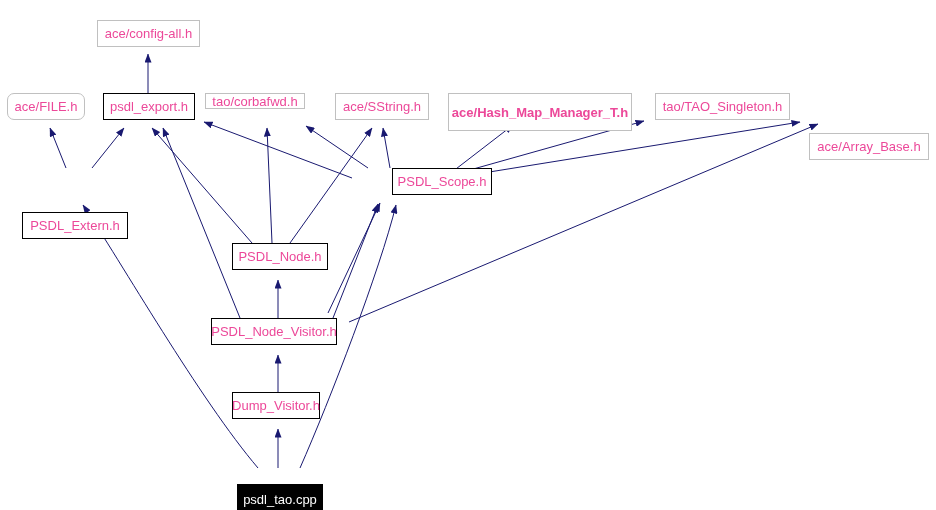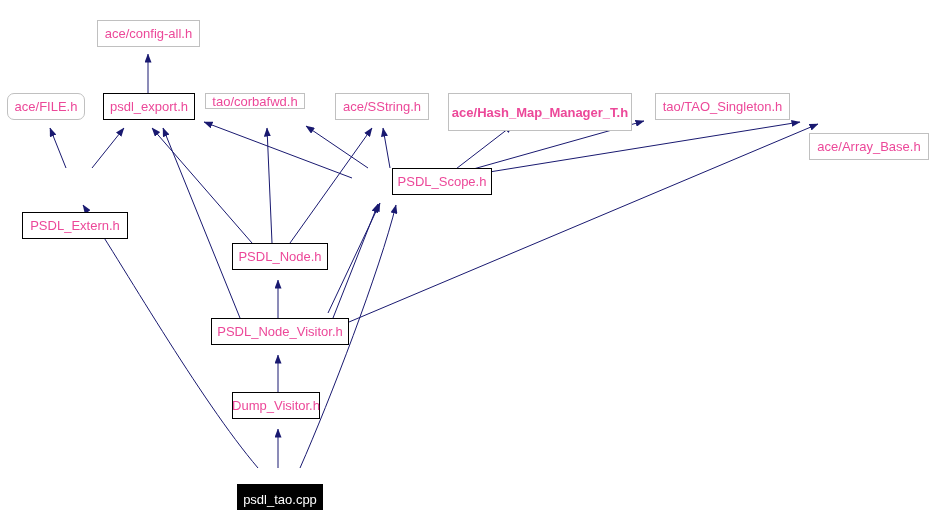--- a/index.html
+++ b/index.html
@@ -107,21 +107,21 @@
       </div>
       <div class="node strong" style="left: 22px; top: 168px; width: 106px; height: 27px; margin-top: 44px;">
         <span>PSDL_Extern.h</span>
       </div>
       <div class="node strong" style="left: 352px; top: 168px; width: 100px; height: 27px; margin-left: 40px;">
         <span>PSDL_Scope.h</span>
       </div>
       <div class="node strong" style="left: 232px; top: 243px; width: 96px; height: 27px;">
         <span>PSDL_Node.h</span>
       </div>
-      <div class="node strong" style="left: 211px; top: 318px; width: 138px; height: 27px;">
+      <div class="node strong" style="left: 211px; top: 318px; width: 126px; height: 27px;">
         <span>PSDL_Node_Visitor.h</span>
       </div>
       <div class="node strong" style="left: 232px; top: 392px; width: 88px; height: 27px;">
         <span>Dump_Visitor.h</span>
       </div>
       <div class="node current" style="left: 237px; top: 468px; width: 86px; height: 30px; margin-top: 16px;">
         <span>psdl_tao.cpp</span>
       </div>
     </div>
 

